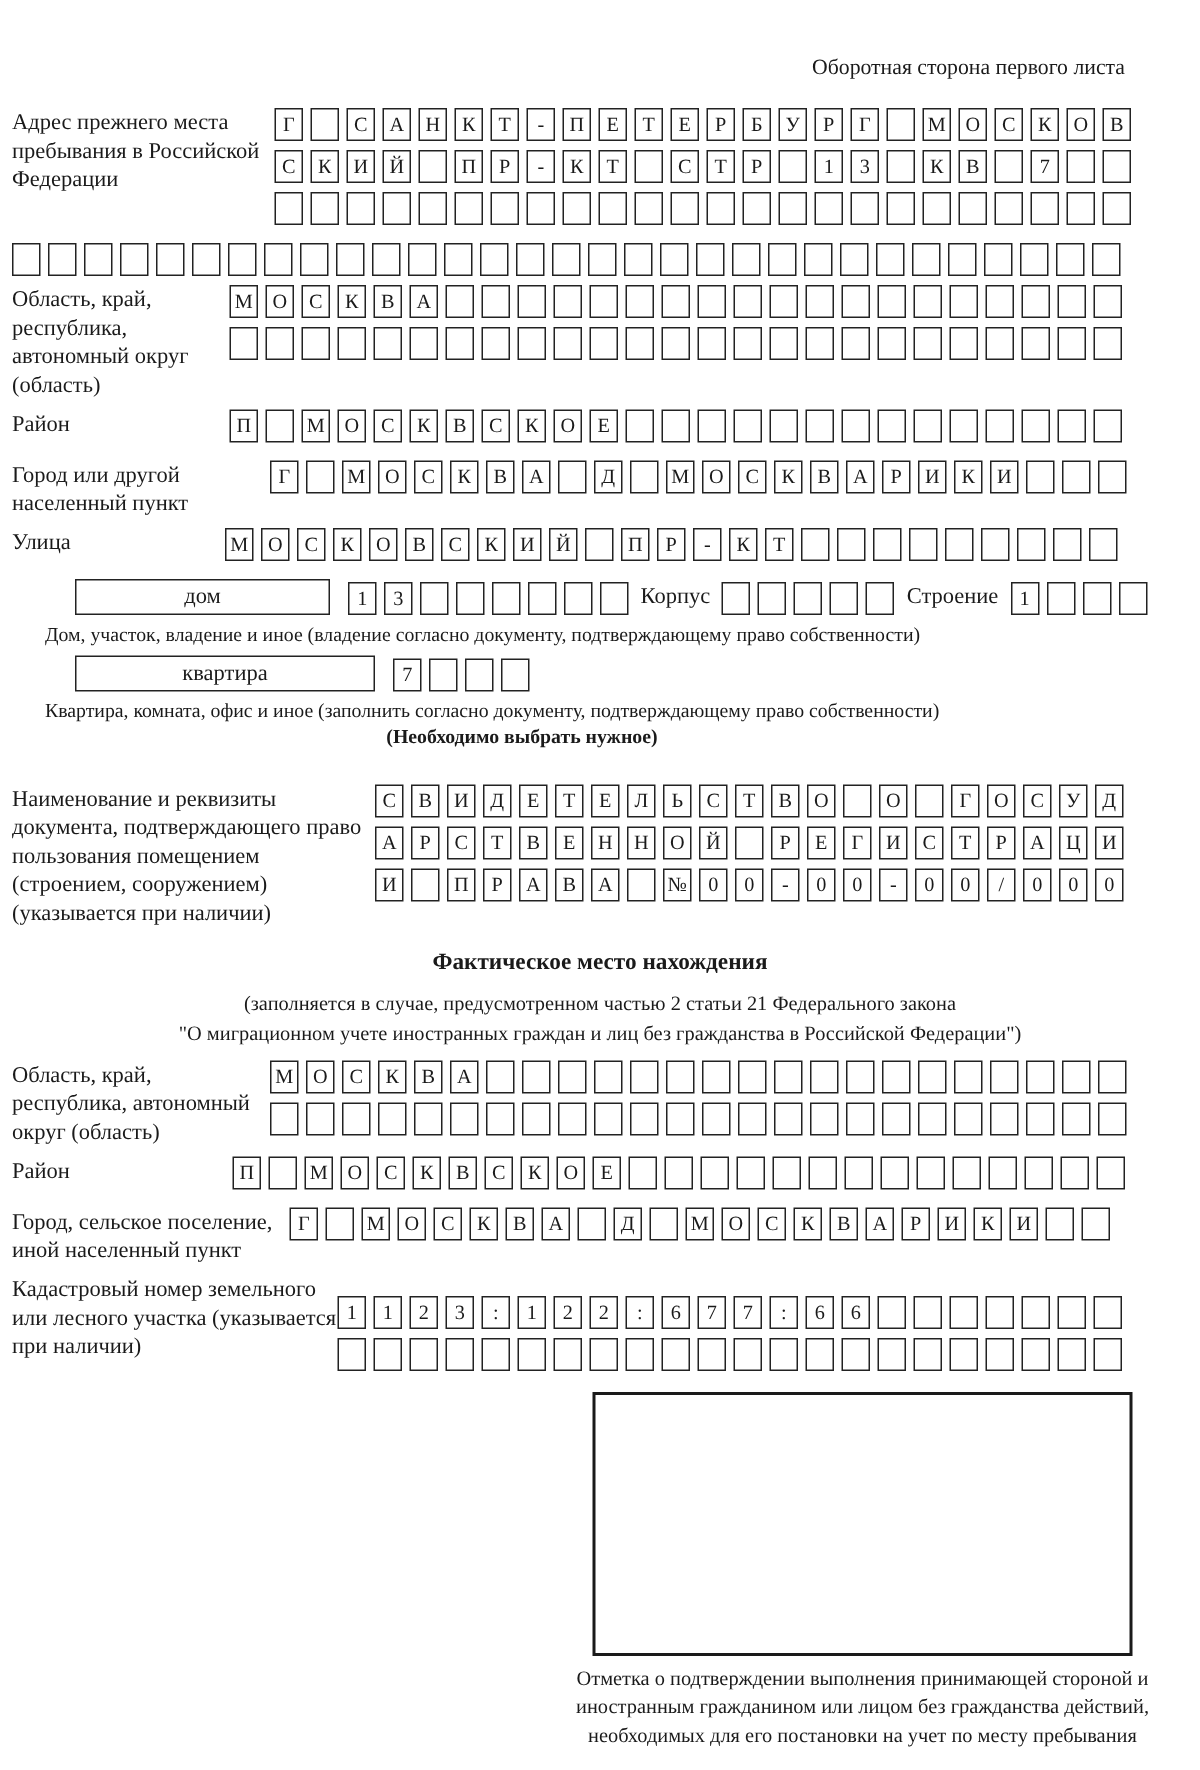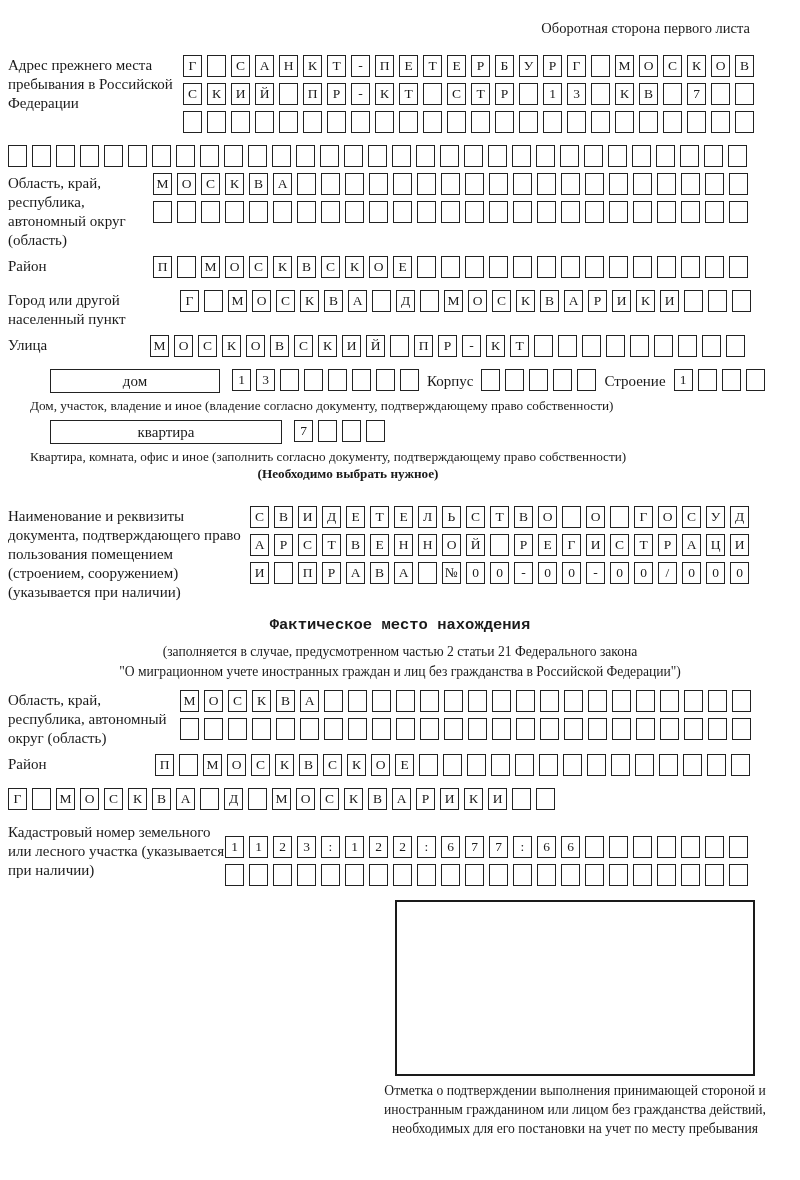--- a/index.html
+++ b/index.html
@@ -9,21 +9,21 @@
     color:#1a1a1a;
     position:relative;
     overflow:hidden;
   }
   .page{padding:8px 8px 0 8px;width:784px;}
 
   .back-note{
     text-align:right;
     padding-right:42px;
     font-size:14.5px;
-    margin-top:12px;
+    margin-top:29px;
   }
 
   
   .grid-row{display:flex;gap:5px;margin-bottom:6px;}
   .cbox{
     box-sizing:border-box;
     flex:0 0 19px;
     width:19px;height:22px;
     border:1.6px solid #222;
     display:inline-flex;align-items:center;justify-content:center;
@@ -37,21 +37,21 @@
 
   .note{font-size:13.2px;line-height:17px;}
   .note.center{text-align:center;}
 
   .sec-title{
     text-align:center;font-weight:bold;font-size:15.5px;
     margin:10px 0 8px 0;
   }
 
   
-  .inline-row{display:flex;align-items:flex-start;margin:2px 0 4px 22px;padding-left:20px;}
+  .inline-row{display:flex;align-items:flex-end;margin:2px 0 4px 22px;padding-left:20px;}
   .type-box{
     box-sizing:border-box;height:24px;border:1.6px solid #222;
     display:flex;align-items:center;justify-content:center;
     font-size:15px;margin-right:12px;
   }
   .inline-row .grid-row{margin-bottom:0;}
   .mid-lbl{font-size:15px;line-height:24px;margin:0 8px;}
 
   
   .stay-row{display:flex;align-items:center;margin:10px 0 2px 22px;font-size:15px;}
@@ -376,21 +376,21 @@
     <div class="grid-row">
         <span class="cbox">1</span>
         <span class="cbox"></span>
         <span class="cbox"></span>
         <span class="cbox"></span>
       </div>
   </div>
   <div class="note" style="margin-left:22px;">Дом, участок, владение и иное (владение согласно документу, подтверждающему право собственности)</div>
 
   <div class="inline-row" style="margin-top:6px;">
-    <div class="type-box" style="width:232px;">квартира</div>
+    <div class="type-box" style="width:200px;">квартира</div>
     <div class="grid-row">
         <span class="cbox">7</span>
         <span class="cbox"></span>
         <span class="cbox"></span>
         <span class="cbox"></span>
       </div>
   </div>
   <div class="note" style="margin-left:22px;">Квартира, комната, офис и иное (заполнить согласно документу, подтверждающему право собственности)</div>
 
   <div class="note center" style="width:680px;font-weight:bold;">(Необходимо выбрать нужное)</div>
@@ -463,21 +463,21 @@
           <span class="cbox">0</span>
           <span class="cbox">0</span>
           <span class="cbox">/</span>
           <span class="cbox">0</span>
           <span class="cbox">0</span>
           <span class="cbox">0</span>
         </div>
     </div>
   </div>
 
-  <div class="sec-title" style="margin-top:14px;font-family:Liberation Mono, monospace;">Фактическое место нахождения</div>
+  <div class="sec-title" style="margin-top:14px;">Фактическое место нахождения</div>
   <div class="fact-note">(заполняется в случае, предусмотренном частью 2 статьи 21 Федерального закона</div>
   <div class="fact-note" style="margin-bottom:8px;">"О миграционном учете иностранных граждан и лиц без гражданства в Российской Федерации")</div>
 
   <div class="field">
     <div class="lbl" style="flex:0 0 172px;">Область, край, республика, автономный округ (область)</div>
     <div class="grids">
       <div class="grid-row">
           <span class="cbox">М</span>
           <span class="cbox">О</span>
           <span class="cbox">С</span>
@@ -557,20 +557,21 @@
         <span class="cbox"></span>
         <span class="cbox"></span>
         <span class="cbox"></span>
         <span class="cbox"></span>
         <span class="cbox"></span>
         <span class="cbox"></span>
       </div>
   </div>
 
   <div class="field">
+    <div class="lbl" style="flex:0 0 185px;">Город, сельское поселение, иной населенный пункт</div>
     <div class="grid-row">
         <span class="cbox">Г</span>
         <span class="cbox"></span>
         <span class="cbox">М</span>
         <span class="cbox">О</span>
         <span class="cbox">С</span>
         <span class="cbox">К</span>
         <span class="cbox">В</span>
         <span class="cbox">А</span>
         <span class="cbox"></span>

